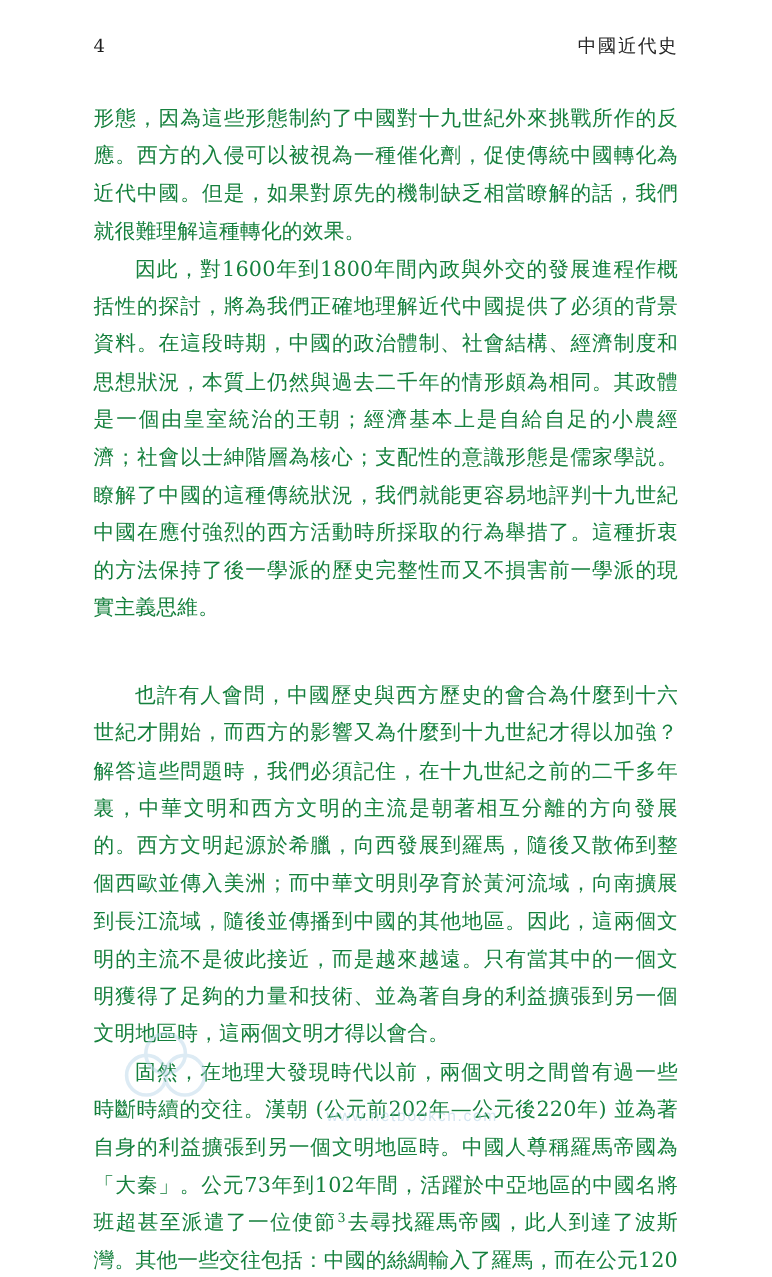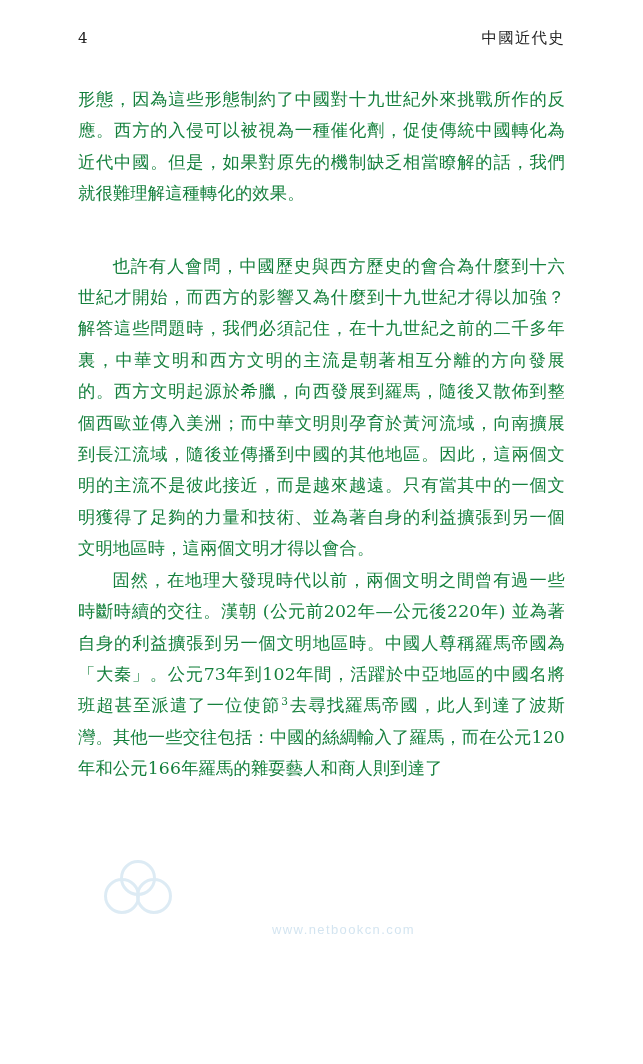--- a/index.html
+++ b/index.html
@@ -147,20 +147,21 @@
 
 <div class="page">
 
   <div class="running-head">
     <span class="folio">4</span>
     <span class="head-title">中國近代史</span>
   </div>
 
   <div class="textblock">
     <p class="para">形態，因為這些形態制約了中國對十九世紀外來挑戰所作的反應。西方的入侵可以被視為一種催化劑，促使傳統中國轉化為近代中國。但是，如果對原先的機制缺乏相當瞭解的話，我們就很難理解這種轉化的效果。</p>
+    <p class="para indent">因此，對1600年到1800年間內政與外交的發展進程作概括性的探討，將為我們正確地理解近代中國提供了必須的背景資料。在這段時期，中國的政治體制、社會結構、經濟制度和思想狀況，本質上仍然與過去二千年的情形頗為相同。其政體是一個由皇室統治的王朝；經濟基本上是自給自足的小農經濟；社會以士紳階層為核心；支配性的意識形態是儒家學説。瞭解了中國的這種傳統狀況，我們就能更容易地評判十九世紀中國在應付強烈的西方活動時所採取的行為舉措了。這種折衷的方法保持了後一學派的歷史完整性而又不損害前一學派的現實主義思維。</p>
     <p class="para indent gap-before">也許有人會問，中國歷史與西方歷史的會合為什麼到十六世紀才開始，而西方的影響又為什麼到十九世紀才得以加強？解答這些問題時，我們必須記住，在十九世紀之前的二千多年裏，中華文明和西方文明的主流是朝著相互分離的方向發展的。西方文明起源於希臘，向西發展到羅馬，隨後又散佈到整個西歐並傳入美洲；而中華文明則孕育於黃河流域，向南擴展到長江流域，隨後並傳播到中國的其他地區。因此，這兩個文明的主流不是彼此接近，而是越來越遠。只有當其中的一個文明獲得了足夠的力量和技術、並為著自身的利益擴張到另一個文明地區時，這兩個文明才得以會合。</p>
     <p class="para indent"><span>固然，在地理大發現時代以前，兩個文明之間曾有過一些時斷時續的交往。漢朝 (公元前202年—公元後220年) 並為著自身的利益擴張到另一個文明地區時。中國人尊稱羅馬帝國為「大秦」。公元73年到102年間，活躍於中亞地區的中國名將班超甚至派遣了一位使節</span><sup class="fnref">3</sup><span>去尋找羅馬帝國，此人到達了波斯灣。其他一些交往包括：中國的絲綢輸入了羅馬，而在公元120年和公元166年羅馬的雜耍藝人和商人則到達了</span></p>
   </div>
 
   <div class="watermark">
     <span class="wm-ring a"></span>
     <span class="wm-ring b"></span>
     <span class="wm-ring c"></span>
     <span class="wm-url">www.netbookcn.com</span>
   </div>

